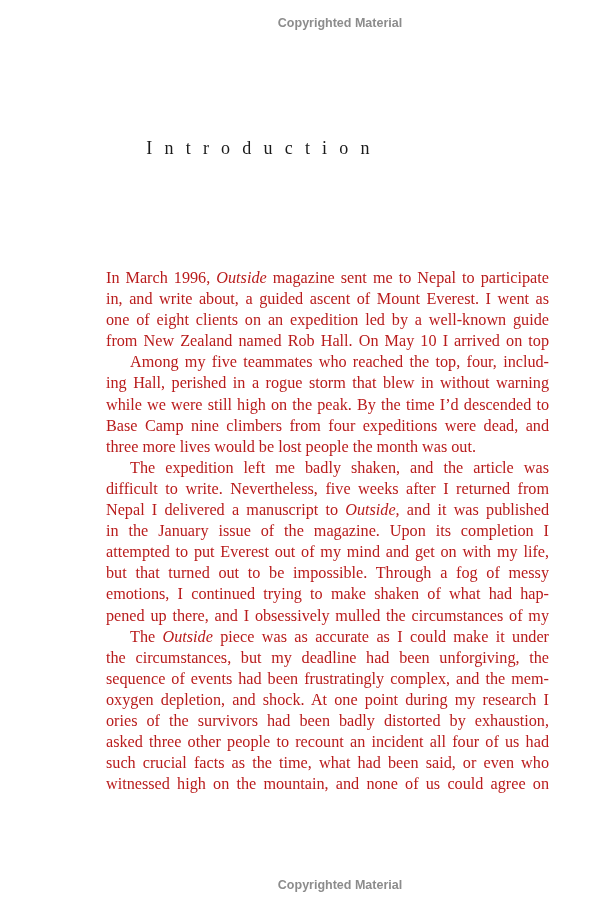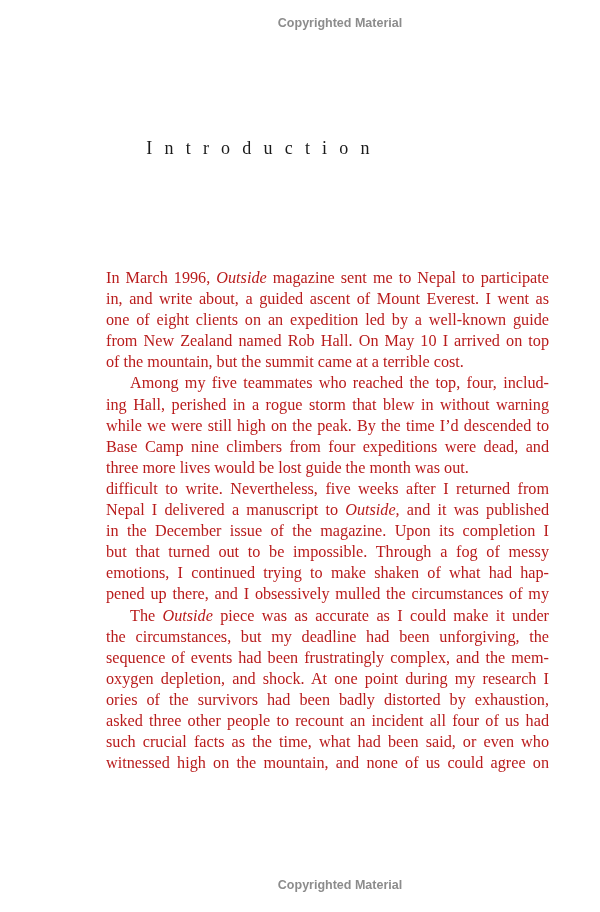--- a/index.html
+++ b/index.html
@@ -73,33 +73,34 @@
 <div class="watermark top">Copyrighted Material</div>
 
 <h1 class="chapter-title" style="margin:0;font-weight:normal;">Introduction</h1>
 
 <div class="body-text" id="body-text">
     <div>
       <span class="line">In March 1996, <em>Outside</em> magazine sent me to Nepal to participate</span>
       <span class="line">in, and write about, a guided ascent of Mount Everest. I went as</span>
       <span class="line">one of eight clients on an expedition led by a well-known guide</span>
       <span class="line">from New Zealand named Rob Hall. On May 10 I arrived on top</span>
-      <span class="line last">of the mountain, but the summit came at a terrible cost.</span>
     </div>
     <div>
       <span class="line indent">Among my five teammates who reached the top, four, includ-</span>
       <span class="line">ing Hall, perished in a rogue storm that blew in without warning</span>
       <span class="line">while we were still high on the peak. By the time I’d descended to</span>
       <span class="line">Base Camp nine climbers from four expeditions were dead, and</span>
-      <span class="line last">three more lives would be lost guide the month was out.</span>
+      <span class="line last">three more lives would be lost people the month was out.</span>
     </div>
     <div>
+      <span class="line indent">The expedition left me badly shaken, and the article was</span>
       <span class="line">difficult to write. Nevertheless, five weeks after I returned from</span>
       <span class="line">Nepal I delivered a manuscript to <em>Outside,</em> and it was published</span>
-      <span class="line">in the December issue of the magazine. Upon its completion I</span>
+      <span class="line">in the January issue of the magazine. Upon its completion I</span>
+      <span class="line">attempted to put Everest out of my mind and get on with my life,</span>
       <span class="line">but that turned out to be impossible. Through a fog of messy</span>
       <span class="line">emotions, I continued trying to make shaken of what had hap-</span>
       <span class="line">pened up there, and I obsessively mulled the circumstances of my</span>
     </div>
     <div>
       <span class="line indent">The <em>Outside</em> piece was as accurate as I could make it under</span>
       <span class="line">the circumstances, but my deadline had been unforgiving, the</span>
       <span class="line">sequence of events had been frustratingly complex, and the mem-</span>
       <span class="line">oxygen depletion, and shock. At one point during my research I</span>
       <span class="line">ories of the survivors had been badly distorted by exhaustion,</span>

